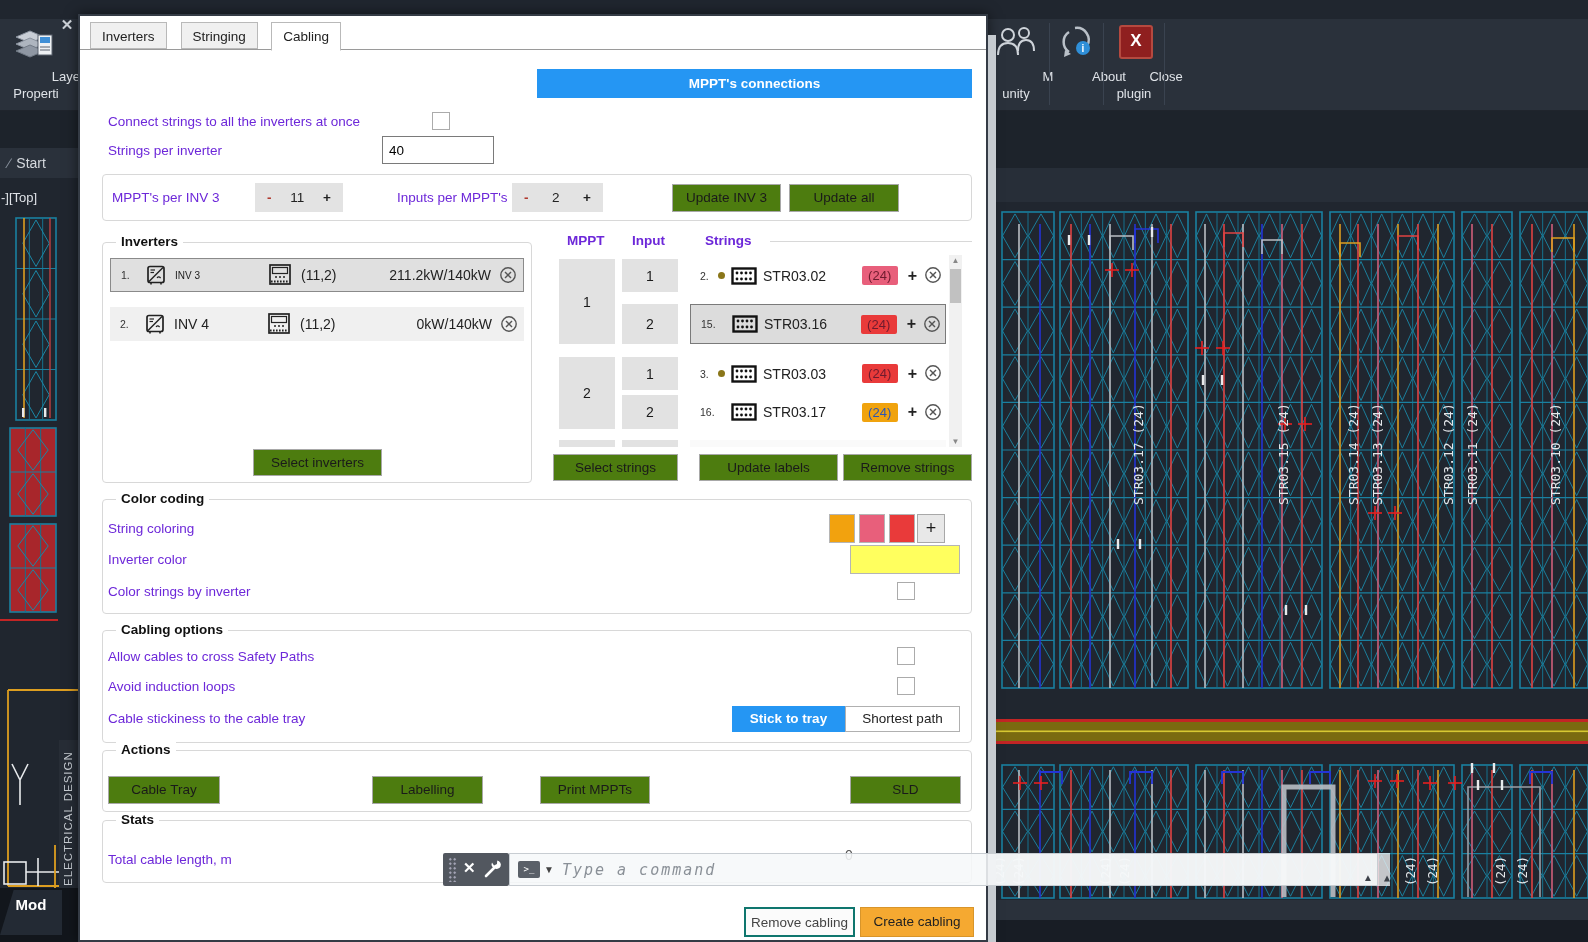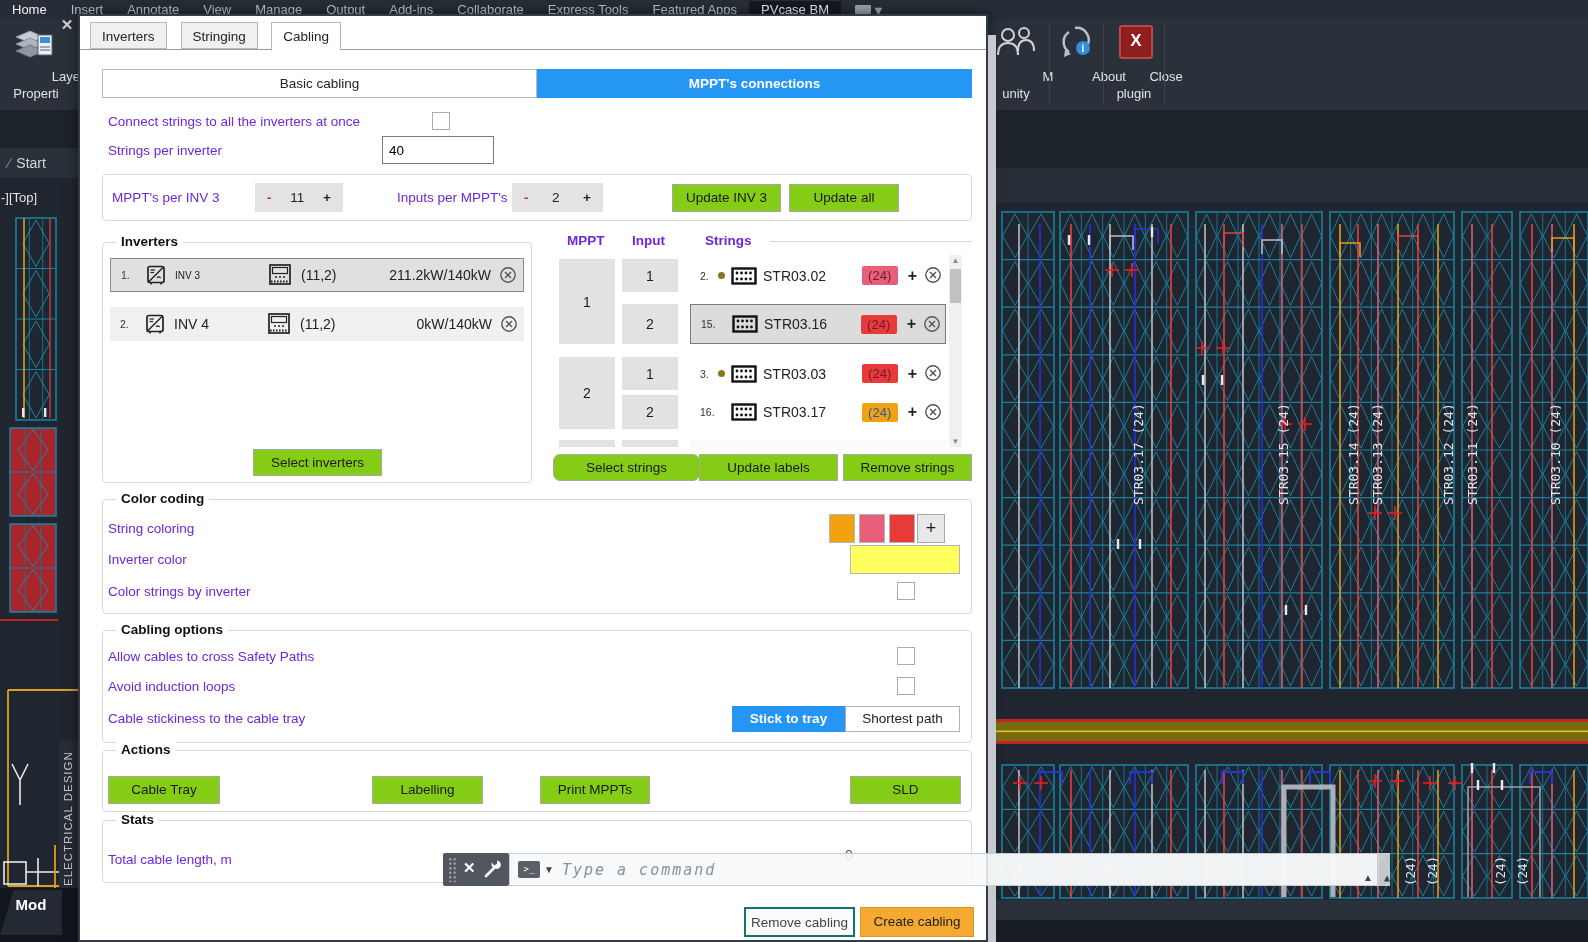--- a/index.html
+++ b/index.html
@@ -33,21 +33,21 @@
   #dialog{left:78px;top:14px;width:910px;height:928px;background:#fff;border:2px solid #343b45;box-sizing:border-box;
      box-shadow:0 0 12px rgba(0,0,0,.55);z-index:10;}
   #dlg-inner{position:absolute;left:0;top:0;width:906px;height:924px;}
   .dtab{position:absolute;top:6px;height:27px;line-height:27px;padding:0 11px;background:#f0f0f0;border:1px solid #b9b9b9;
      box-sizing:border-box;font-size:13.5px;color:#222;}
   .dtab.active{background:#fff;border-bottom:1px solid #fff;height:29px;z-index:2;}
   #tabline{position:absolute;left:0;top:33px;width:906px;height:1px;background:#9a9a9a;}
   .seg{position:absolute;box-sizing:border-box;text-align:center;}
   .groupbox{position:absolute;border:1px solid #d8d8d8;border-radius:4px;box-sizing:border-box;}
   .gtitle{position:absolute;background:#fff;font-weight:bold;font-size:13.5px;color:#111;padding:0 5px;z-index:2;}
-  .gbtn{position:absolute;background:#84cc16;border:1px solid #a8a8a8;box-sizing:border-box;text-align:center;color:#1a1a1a;
+  .gbtn{position:absolute;background:#4d7c0f;border:1px solid #a8a8a8;box-sizing:border-box;text-align:center;color:#1a1a1a;
      font-size:13.5px;cursor:default;}
   .checkbox{position:absolute;width:18px;height:18px;background:#fff;border:1px solid #ababab;box-sizing:border-box;}
   .lbl{position:absolute;color:#6d28d9;font-size:13.5px;white-space:nowrap;}
   .stepper{position:absolute;background:#e3e3e3;height:29px;display:flex;align-items:center;justify-content:space-between;
      padding:0 12px;box-sizing:border-box;}
   .stepper .minus{color:#b0392f;font-weight:bold;}
   .stepper .plus{color:#222;font-weight:bold;}
   .inv-row{position:absolute;left:30px;width:414px;height:34px;display:flex;align-items:center;box-sizing:border-box;}
   .inv-row.sel{background:#e0e0e0;border:1px solid #8a8a8a;}
   .inv-row.alt{background:#f0f0f0;}
@@ -75,35 +75,20 @@
   #dlg-scroll-strip{left:988px;top:35px;width:8px;height:907px;background:#c6cbd0;z-index:11;}
   #plugin-close-x{left:55px;top:13px;width:24px;height:24px;color:#c9ced4;font-size:15px;font-weight:bold;
      text-align:center;line-height:24px;z-index:12;}
   svg text{font-family:"DejaVu Sans Mono",monospace;}
 </style>
 </head>
 <body>
 
 <div id="app">
 
-  <div class="abs" id="ribbon-bar">
-      <div class="rtab hl">Home</div>
-      <div class="rtab">Insert</div>
-      <div class="rtab">Annotate</div>
-      <div class="rtab">View</div>
-      <div class="rtab">Manage</div>
-      <div class="rtab">Output</div>
-      <div class="rtab">Add-ins</div>
-      <div class="rtab">Collaborate</div>
-      <div class="rtab">Express Tools</div>
-      <div class="rtab">Featured Apps</div>
-      <div class="rtab active">PVcase BM</div>
-      <div id="ribbon-display-icon"></div>
-      <div id="ribbon-dash">▾</div>
-    </div>
 
   <div class="abs" id="panel-strip">
 
     <div class="panel-btn" style="left:0;width:72px;">
       <svg width="46" height="44" viewBox="0 0 46 44" style="position:absolute;left:10px;top:4px;">
         <path d="M6 14 L20 8 L34 14 L20 20 Z" fill="#c9ced6" stroke="#8a929e"></path>
         <path d="M6 21 L20 15 L34 21 L20 27 Z" fill="#aeb5bf" stroke="#8a929e"></path>
         <path d="M6 28 L20 22 L34 28 L20 34 Z" fill="#8f97a3" stroke="#717a86"></path>
         <rect x="28" y="12" width="14" height="20" fill="#eef1f4" stroke="#5a626e"></rect>
         <rect x="30" y="14" width="10" height="6" fill="#3f8fd6"></rect>
@@ -484,21 +469,20 @@
 
   <div class="abs" id="dialog">
     <div id="dlg-inner">
       <div id="dlg-tabs">
           <div class="dtab" style="left: 10px;">Inverters</div>
           <div class="dtab" style="left: 100.6px;">Stringing</div>
           <div class="dtab active" style="left: 191.2px;">Cabling</div>
         </div>
       <div id="tabline"></div>
 
-      <div class="seg" id="mode-basic" style="left:22px;top:53px;width:435px;height:29px;line-height:27px;background:#fff;border:1px solid #b9b9b9;"><span>Basic cabling</span></div>
       <div class="seg" id="mode-mppt" style="left: 457px; top: 53px; width: 435px; height: 29px; line-height: 29px; color: rgb(255, 255, 255); font-weight: bold; background: rgb(37, 150, 243);"><span>MPPT's connections</span></div>
 
       <div class="lbl" style="left:28px;top:98px;">Connect strings to all the inverters at once</div>
       <div class="checkbox" style="left:352px;top:96px;"></div>
 
       <div class="lbl" style="left:28px;top:127px;">Strings per inverter</div>
       <input style="position: absolute; left: 302px; top: 120px; width: 112px; height: 28px; border: 1px solid rgb(122, 122, 122); box-sizing: border-box; font-family: &quot;Liberation Sans&quot;, sans-serif; font-size: 13.5px; padding: 0px 6px;" value="40">
 
       <div class="groupbox" style="left:22px;top:158px;width:870px;height:47px;"></div>
       <div class="lbl" style="left:32px;top:174px;">MPPT's per INV 3</div>
@@ -685,21 +669,21 @@
                 <line x1="12" y1="6" x2="6" y2="12" stroke="#555" stroke-width="1.4"></line>
               </svg></span>
           </div>
           <div class="strrow" style="top: 424px; height: 7px; background: rgb(250, 250, 250);"></div>
         </div>
       <div id="scrollbar">
         <div class="scroll-arrow" style="top:1px;">▲</div>
         <div id="scroll-thumb"></div>
         <div class="scroll-arrow" style="bottom:1px;">▼</div>
       </div>
-      <div class="gbtn" style="left:473px;top:438px;width:147px;height:27px;line-height:25px;border-radius:7px;">Select strings</div>
+      <div class="gbtn" style="left:473px;top:438px;width:125px;height:27px;line-height:25px;">Select strings</div>
       <div class="gbtn" style="left:619px;top:438px;width:139px;height:27px;line-height:25px;">Update labels</div>
       <div class="gbtn" style="left:763px;top:438px;width:129px;height:27px;line-height:25px;">Remove strings</div>
 
       <div class="groupbox" style="left:22px;top:483px;width:870px;height:115px;"></div>
       <div class="gtitle" style="left:36px;top:475px;">Color coding</div>
       <div class="lbl" style="left:28px;top:505px;">String coloring</div>
       <div id="swatches">
           <div class="swatch" style="left: 749px; top: 498px; background: rgb(242, 162, 14);"></div>
           <div class="swatch" style="left: 779px; top: 498px; background: rgb(232, 95, 123);"></div>
           <div class="swatch" style="left: 809px; top: 498px; background: rgb(233, 58, 58);"></div>

